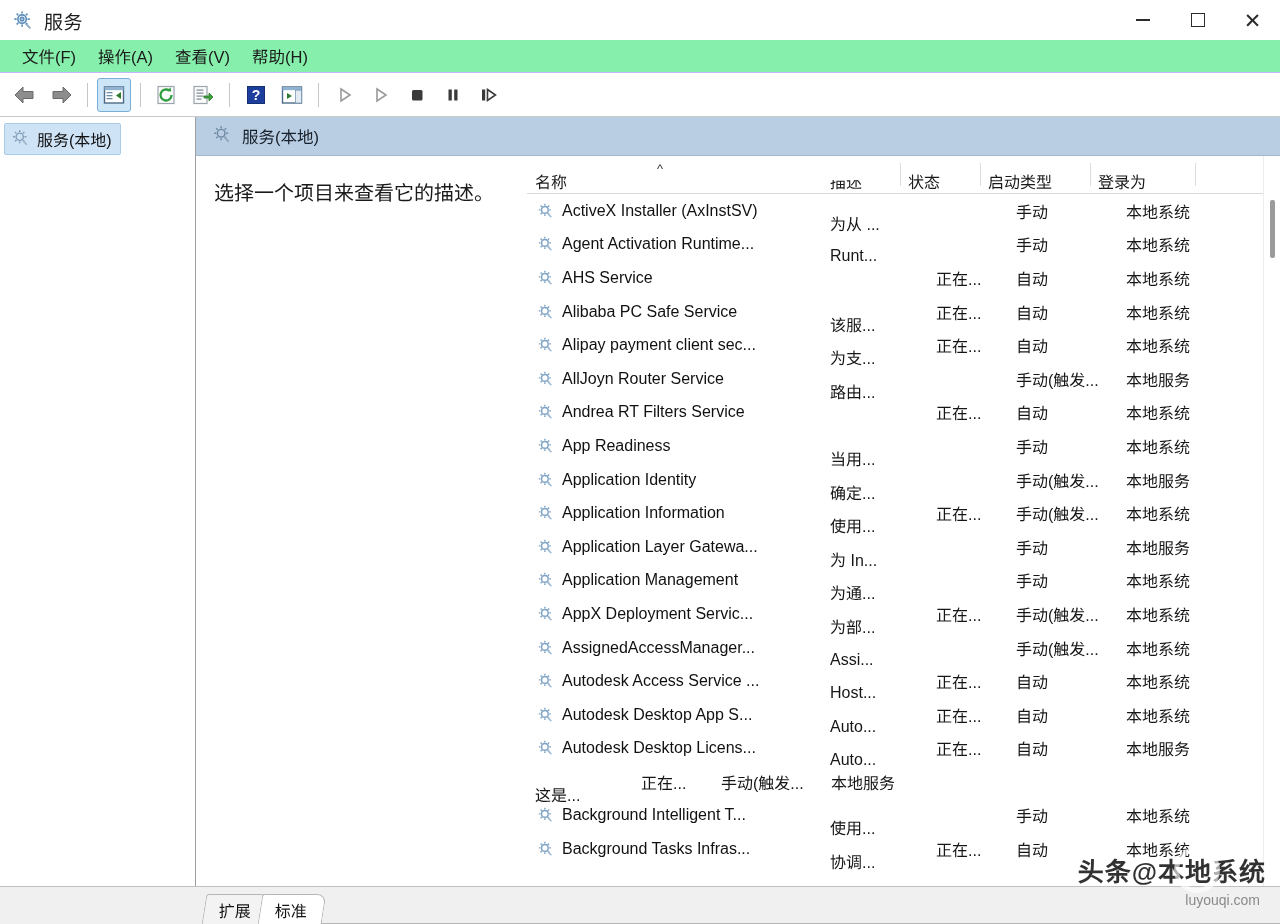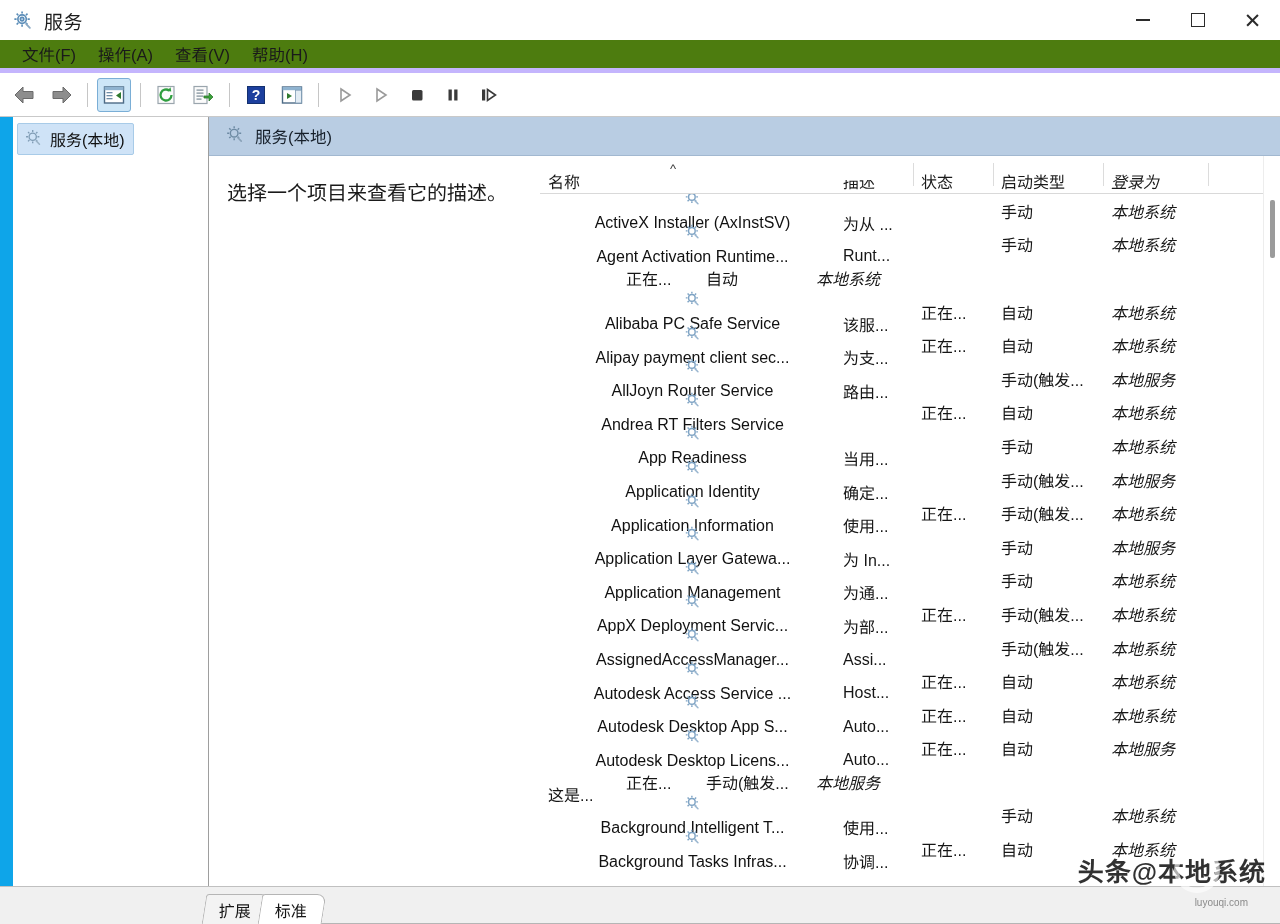--- a/index.html
+++ b/index.html
@@ -56,22 +56,22 @@
   .glyph-max { display:block; width: 14px; height: 14px; border: 1.8px solid #2b2b2b; }
   .glyph-close { font-size: 21px; line-height: 1; font-weight: 300; }
 
   
   .menubar {
     height: 33px;
     flex: 0 0 33px;
     display: flex;
     align-items: center;
     padding-left: 12px;
-    background: #4d7c0f;
-    border-bottom: 5px solid #c4b5fd;
+    background: #86efac;
+    border-bottom: 1px solid #c4b5fd;
   }
   .menu-item {
     font-size: 16.5px;
     color: #1a1a1a;
     padding: 3px 12px 3px 10px;
     white-space: nowrap;
     cursor: default;
   }
 
   
@@ -101,22 +101,21 @@
     background: #c6c6c6;
     margin: 0 7px;
   }
   .tb-icon { display:block; }
 
   
   .body {
     flex: 1 1 auto;
     display: flex;
     min-height: 0;
-    background: #0ea5e9;
-    padding-left: 13px;
+    background: #a3a3a3;
   }
 
   
   .tree-pane {
     width: 196px;
     flex: 0 0 196px;
     background: #ffffff;
     border-right: 1px solid #9e9e9e;
     padding-top: 4px;
     overflow: hidden;
@@ -227,21 +226,21 @@
     left: 130px;
     top: 6px;
     font-size: 13px;
     color: #3b3b3b;
     line-height: 1;
   }
   .c-name   { width: 295px; flex: 0 0 295px; }
   .c-desc   { width: 78px;  flex: 0 0 78px; margin-top: 24px; }
   .c-status { width: 80px;  flex: 0 0 80px; }
   .c-start  { width: 110px; flex: 0 0 110px; }
-  .c-logon  { width: 105px; flex: 0 0 105px; font-style: italic; }
+  .c-logon  { width: 105px; flex: 0 0 105px; }
   .c-tail   { flex: 1 1 auto; min-width: 0; }
 
   .list-body {
     flex: 1 1 auto;
     overflow: hidden;
     position: relative;
   }
   .row {
     display: flex;
     align-items: center;
@@ -254,23 +253,22 @@
     white-space: nowrap;
     overflow: hidden;
     padding-left: 8px;
     display: flex;
     align-items: center;
   }
   .cell.name {
     gap: 7px;
     padding-left: 10px;
     color: #111;
-    flex-direction: column;
-  }
-  .cell.status { color: #161616; }
+  }
+  .cell.status { color: #161616; margin-left: 28px; }
   .row-icon { flex: 0 0 18px; width: 18px; height: 18px; }
 
   
   .vscroll {
     position: absolute;
     top: 0; right: 0; bottom: 0;
     width: 17px;
     background: #ffffff;
     border-left: 1px solid #ededed;
   }
@@ -340,22 +338,22 @@
   }
   .wm-ring {
     position: absolute;
     left: 96px; top: -4px;
     width: 46px; height: 46px;
     border: 5px solid rgba(255,255,255,0.62);
     border-radius: 50%;
   }
   .wm-sub {
     position: absolute;
-    right: 18px; bottom: -20px;
-    font-size: 10px;
+    right: 6px; bottom: -20px;
+    font-size: 14px;
     color: rgba(120,120,120,0.85);
     white-space: nowrap;
   }
 </style>
 </head>
 <body>
 
 <div id="app">
 
   <div class="titlebar">
@@ -566,20 +564,30 @@
                     </svg></span>
                   <span>Agent Activation Runtime...</span>
                 </div>
                 <div class="cell c-desc">Runt...</div>
                 <div class="cell c-status status"></div>
                 <div class="cell c-start">手动</div>
                 <div class="cell c-logon">本地系统</div>
                 <div class="cell c-tail"></div>
               </div>
               <div class="row">
+                <div class="cell c-name name">
+                  <span class="row-icon"><svg width="18" height="18" viewBox="0 0 24 24">
+                      <g fill="none" stroke="#7ea3c4" stroke-width="1.9">
+                        <circle cx="10.5" cy="10.5" r="4.4"></circle>
+                        <path d="M10.5 2.4v2.3M10.5 16.3v2.3M2.4 10.5h2.3M16.3 10.5h2.3M4.8 4.8l1.6 1.6M14.6 14.6l1.6 1.6M16.2 4.8l-1.6 1.6M6.4 14.6l-1.6 1.6"></path>
+                      </g>
+                      <path d="M14.8 15.8l3.8 3.8" stroke="#9bb7d0" stroke-width="2" stroke-linecap="round" fill="none"></path>
+                    </svg></span>
+                  <span>AHS Service</span>
+                </div>
                 <div class="cell c-desc"></div>
                 <div class="cell c-status status">正在...</div>
                 <div class="cell c-start">自动</div>
                 <div class="cell c-logon">本地系统</div>
                 <div class="cell c-tail"></div>
               </div>
               <div class="row">
                 <div class="cell c-name name">
                   <span class="row-icon"><svg width="18" height="18" viewBox="0 0 24 24">
                       <g fill="none" stroke="#7ea3c4" stroke-width="1.9">

